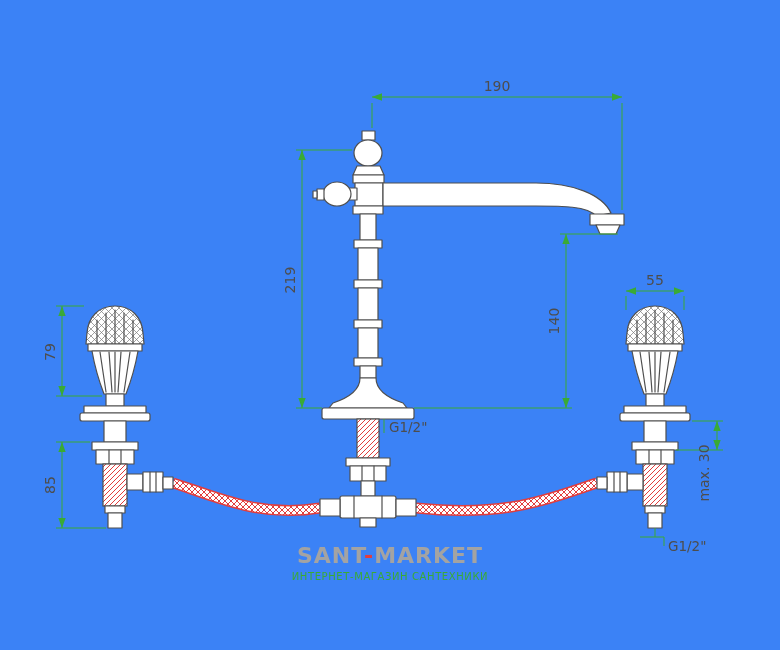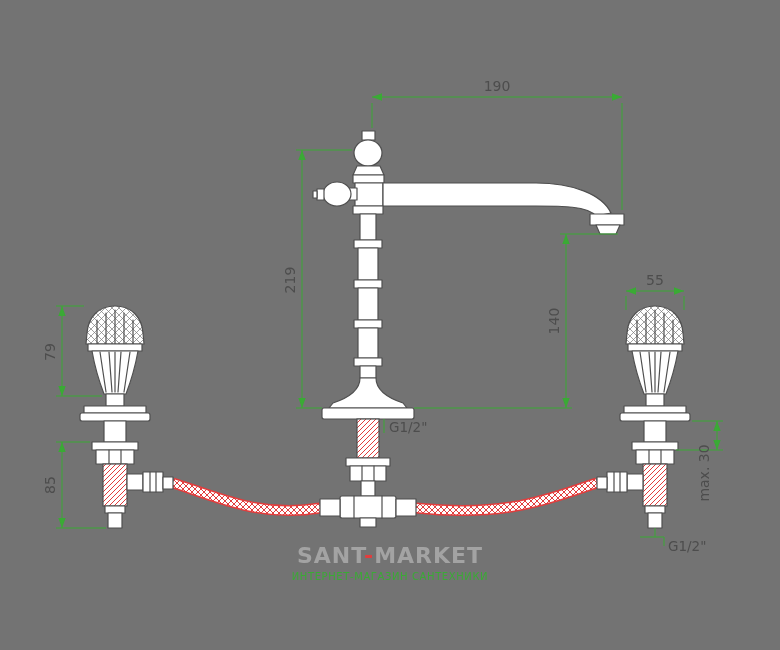--- a/index.html
+++ b/index.html
@@ -1,16 +1,16 @@
 <!DOCTYPE html>
 <html><head>
 <meta charset="utf-8">
 <style>
   html,body{margin:0;padding:0;background:#ffffff;}
-  .stage{position:relative;width:780px;height:650px;background:#737373;overflow:hidden;
+  .stage{position:relative;width:780px;height:650px;background:#3b82f6;overflow:hidden;
          font-family:"DejaVu Sans",sans-serif;}
   svg{display:block;}
   .dim{font-family:"DejaVu Sans",sans-serif;font-size:14px;fill:#4d4d4d;}
   .thread-label{font-family:"DejaVu Sans",sans-serif;font-size:13.5px;fill:#4d4d4d;}
   .brand{font-family:"DejaVu Sans",sans-serif;font-size:22px;font-weight:bold;fill:#a3a3a3;letter-spacing:1px;}
   .brand-sep{fill:#e23d3d;}
   .tagline{font-family:"DejaVu Sans",sans-serif;font-size:10px;fill:#3aaa35;letter-spacing:0.6px;}
   .ol{stroke:#4f4f4f;stroke-width:1.2;fill:#ffffff;stroke-linejoin:round;stroke-linecap:round;}
   .oln{stroke:#4f4f4f;stroke-width:1.2;fill:none;stroke-linejoin:round;stroke-linecap:round;}
   .dl{stroke:#3aaa35;stroke-width:1;fill:none;}

